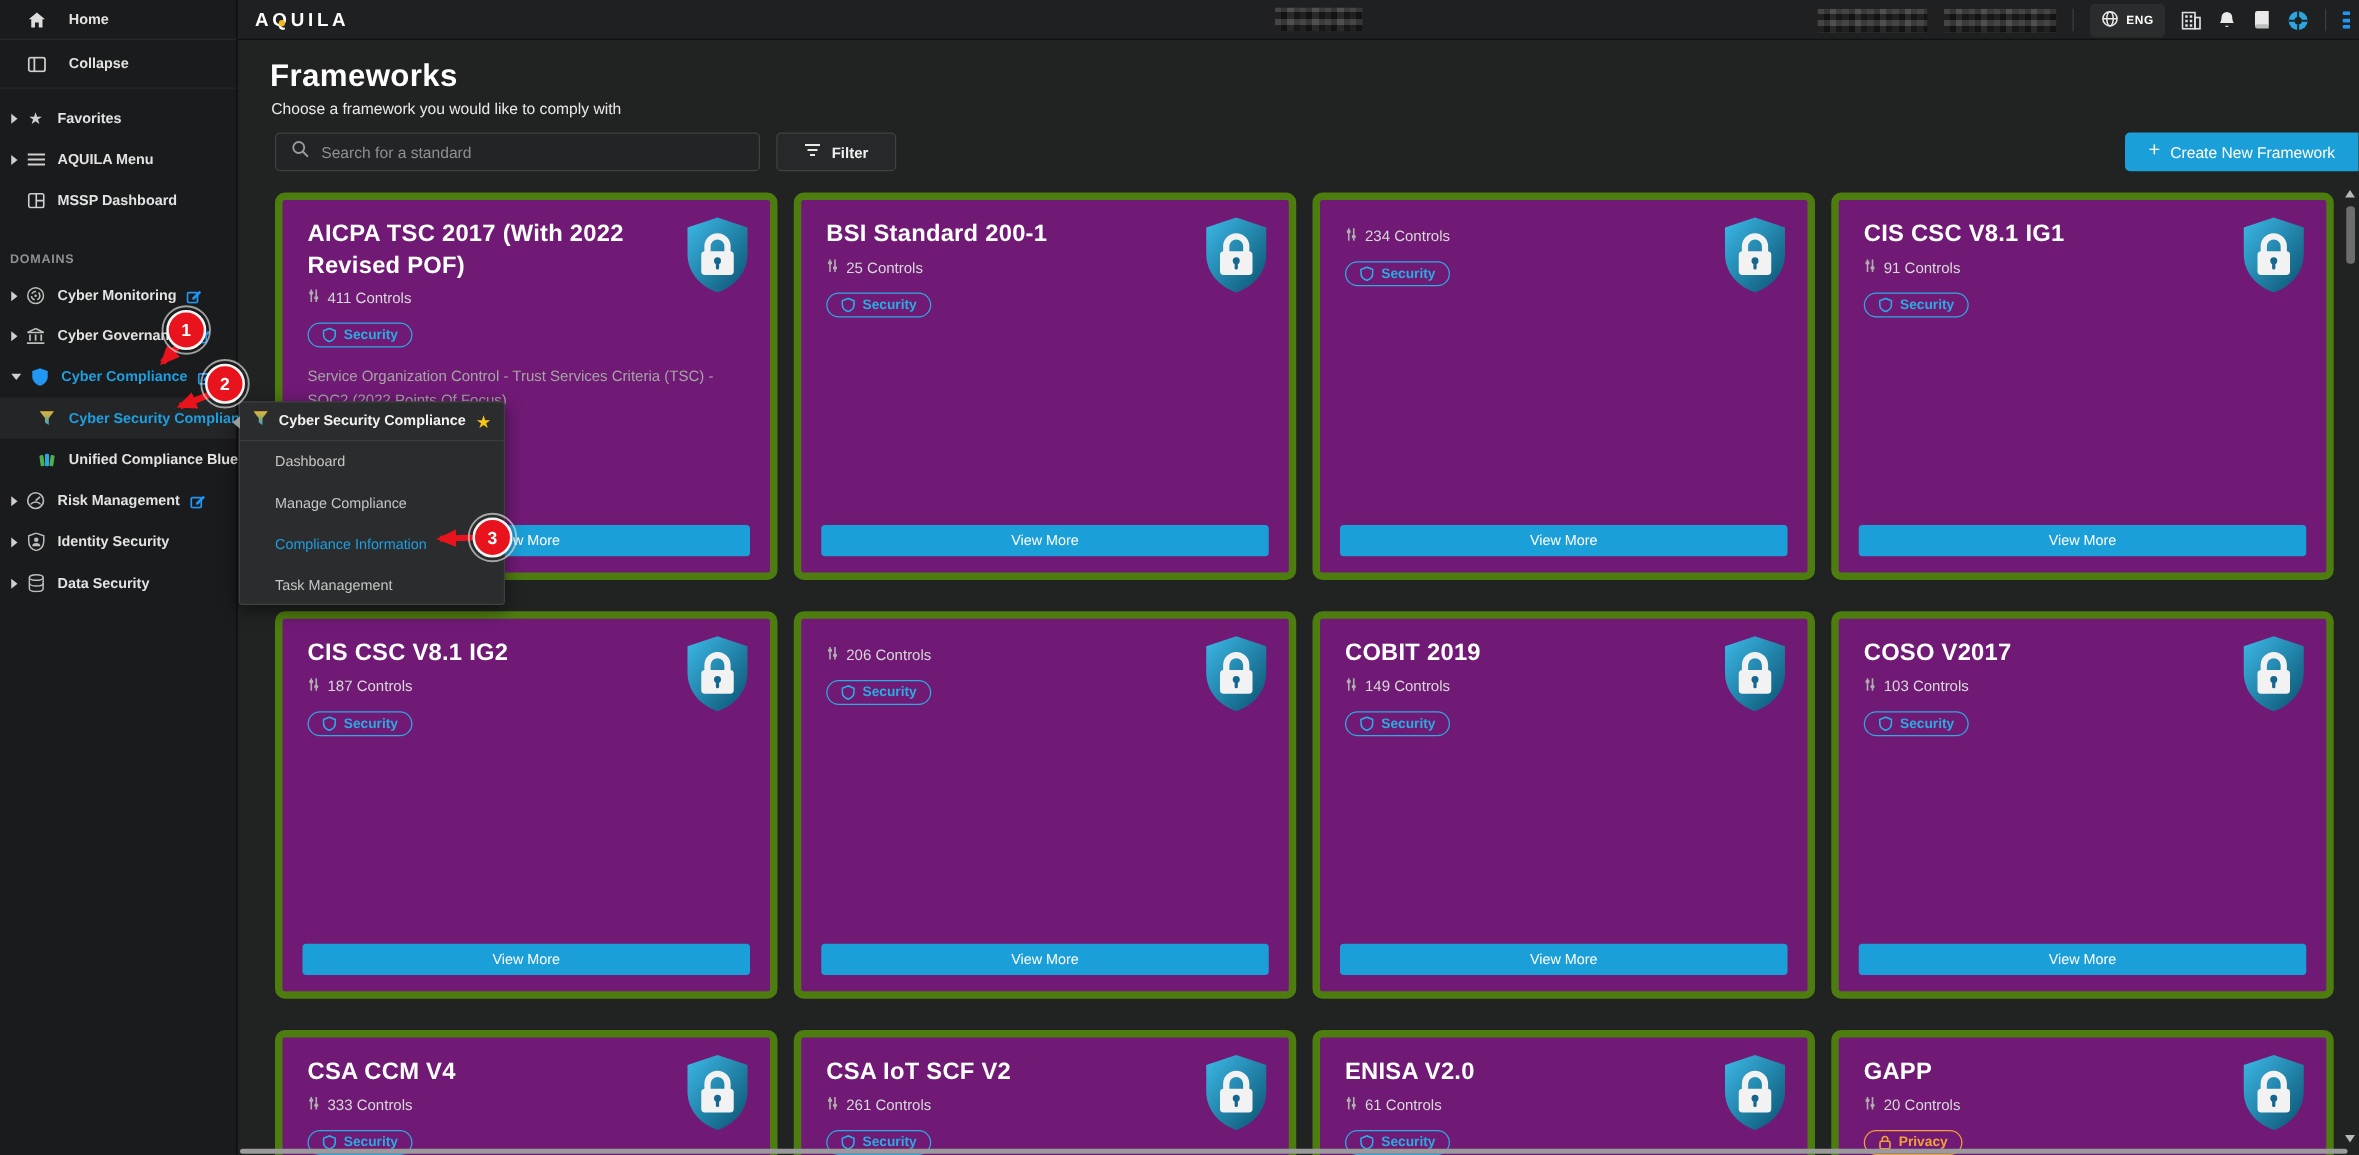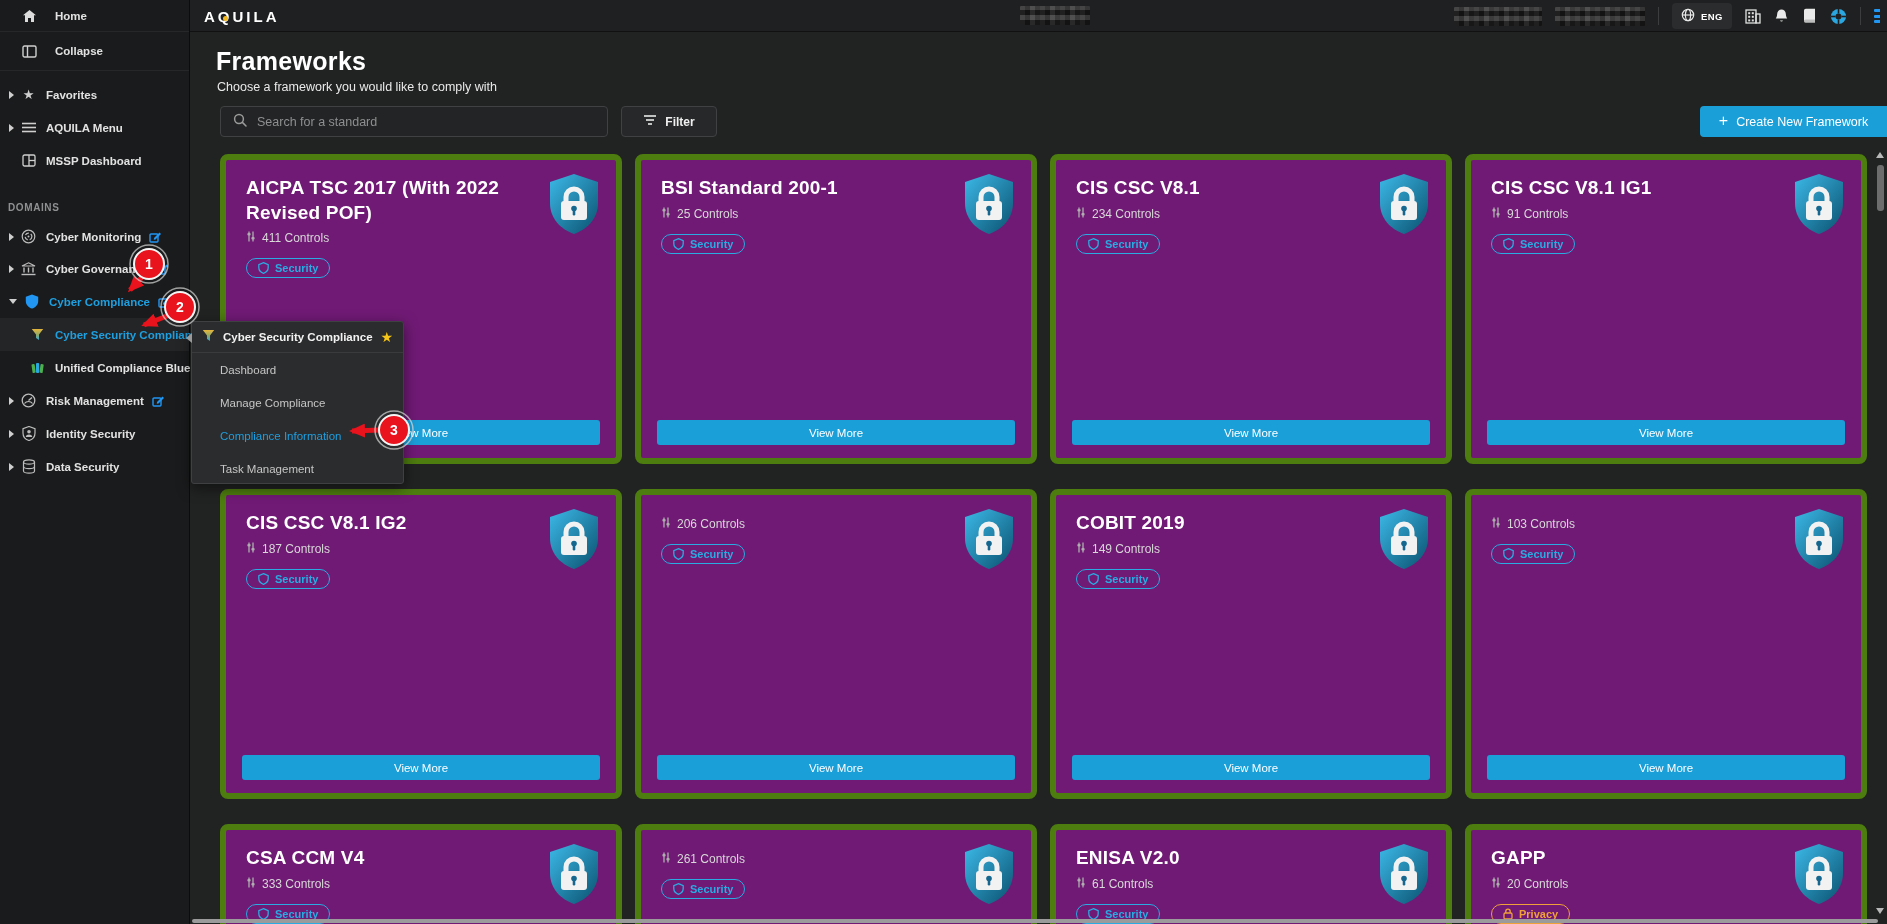--- a/index.html
+++ b/index.html
@@ -172,20 +172,21 @@
     </div>
     <div class="badge security">
       <span class="tag-icon security" style="display: inline-flex;">
         <svg width="11" height="12" viewBox="0 0 11 12">
               <path d="M5.5 0.7 L10.2 2.6 V5.6 C10.2 8.5 8.2 10.4 5.5 11.3 C2.8 10.4 0.8 8.5 0.8 5.6 V2.6 Z" fill="none" stroke="#2aabe2" stroke-width="1.3"></path>
             </svg>
       </span>
 
       <span class="tag-label">Security</span>
     </div>
+    <div class="card-desc">Service Organization Control - Trust Services Criteria (TSC) - SOC2 (2022 Points Of Focus)</div>
     <span class="card-shield">
       <svg width="52" height="62" viewBox="0 0 52 62">
         <path d="M26 1 L50 9 V30 C50 45 40 56 26 61 C12 56 2 45 2 30 V9 Z" fill="url(#shieldGrad)"></path>
         <path d="M18 29 v-5 a8 8 0 0 1 16 0 v5" stroke="#f2f2f2" stroke-width="5" fill="none"></path>
         <rect x="13" y="28" width="26" height="19" rx="3" fill="#f2f2f2"></rect>
         <circle cx="26" cy="35.5" r="2.8" fill="#15678f"></circle>
         <rect x="24.7" y="36" width="2.6" height="6.5" rx="1.2" fill="#15678f"></rect>
       </svg>
     </span>
     <button class="view-more">View More</button>
@@ -218,21 +219,20 @@
         <path d="M26 1 L50 9 V30 C50 45 40 56 26 61 C12 56 2 45 2 30 V9 Z" fill="url(#shieldGrad)"></path>
         <path d="M18 29 v-5 a8 8 0 0 1 16 0 v5" stroke="#f2f2f2" stroke-width="5" fill="none"></path>
         <rect x="13" y="28" width="26" height="19" rx="3" fill="#f2f2f2"></rect>
         <circle cx="26" cy="35.5" r="2.8" fill="#15678f"></circle>
         <rect x="24.7" y="36" width="2.6" height="6.5" rx="1.2" fill="#15678f"></rect>
       </svg>
     </span>
     <button class="view-more">View More</button>
   </div>
       <div class="card">
-    <div class="card-title">CIS CSC V8.1</div>
     <div class="controls-row">
       <span>
         <svg width="10" height="11" viewBox="0 0 10 11">
               <line x1="3" y1="0.5" x2="3" y2="10.5" stroke="#aeaeae" stroke-width="1.3"></line>
               <line x1="7" y1="0.5" x2="7" y2="10.5" stroke="#aeaeae" stroke-width="1.3"></line>
               <rect x="1.4" y="2" width="3.2" height="2.6" rx="1" fill="#aeaeae"></rect>
               <rect x="5.4" y="6" width="3.2" height="2.6" rx="1" fill="#aeaeae"></rect>
             </svg>
       </span>
       <span>234 Controls</span>
@@ -387,20 +387,21 @@
         <path d="M26 1 L50 9 V30 C50 45 40 56 26 61 C12 56 2 45 2 30 V9 Z" fill="url(#shieldGrad)"></path>
         <path d="M18 29 v-5 a8 8 0 0 1 16 0 v5" stroke="#f2f2f2" stroke-width="5" fill="none"></path>
         <rect x="13" y="28" width="26" height="19" rx="3" fill="#f2f2f2"></rect>
         <circle cx="26" cy="35.5" r="2.8" fill="#15678f"></circle>
         <rect x="24.7" y="36" width="2.6" height="6.5" rx="1.2" fill="#15678f"></rect>
       </svg>
     </span>
     <button class="view-more">View More</button>
   </div>
       <div class="card">
+    <div class="card-title">COSO V2017</div>
     <div class="controls-row">
       <span>
         <svg width="10" height="11" viewBox="0 0 10 11">
               <line x1="3" y1="0.5" x2="3" y2="10.5" stroke="#aeaeae" stroke-width="1.3"></line>
               <line x1="7" y1="0.5" x2="7" y2="10.5" stroke="#aeaeae" stroke-width="1.3"></line>
               <rect x="1.4" y="2" width="3.2" height="2.6" rx="1" fill="#aeaeae"></rect>
               <rect x="5.4" y="6" width="3.2" height="2.6" rx="1" fill="#aeaeae"></rect>
             </svg>
       </span>
       <span>103 Controls</span>
@@ -454,20 +455,21 @@
         <path d="M26 1 L50 9 V30 C50 45 40 56 26 61 C12 56 2 45 2 30 V9 Z" fill="url(#shieldGrad)"></path>
         <path d="M18 29 v-5 a8 8 0 0 1 16 0 v5" stroke="#f2f2f2" stroke-width="5" fill="none"></path>
         <rect x="13" y="28" width="26" height="19" rx="3" fill="#f2f2f2"></rect>
         <circle cx="26" cy="35.5" r="2.8" fill="#15678f"></circle>
         <rect x="24.7" y="36" width="2.6" height="6.5" rx="1.2" fill="#15678f"></rect>
       </svg>
     </span>
     
   </div>
       <div class="card">
+    <div class="card-title">CSA IoT SCF V2</div>
     <div class="controls-row">
       <span>
         <svg width="10" height="11" viewBox="0 0 10 11">
               <line x1="3" y1="0.5" x2="3" y2="10.5" stroke="#aeaeae" stroke-width="1.3"></line>
               <line x1="7" y1="0.5" x2="7" y2="10.5" stroke="#aeaeae" stroke-width="1.3"></line>
               <rect x="1.4" y="2" width="3.2" height="2.6" rx="1" fill="#aeaeae"></rect>
               <rect x="5.4" y="6" width="3.2" height="2.6" rx="1" fill="#aeaeae"></rect>
             </svg>
       </span>
       <span>261 Controls</span>

